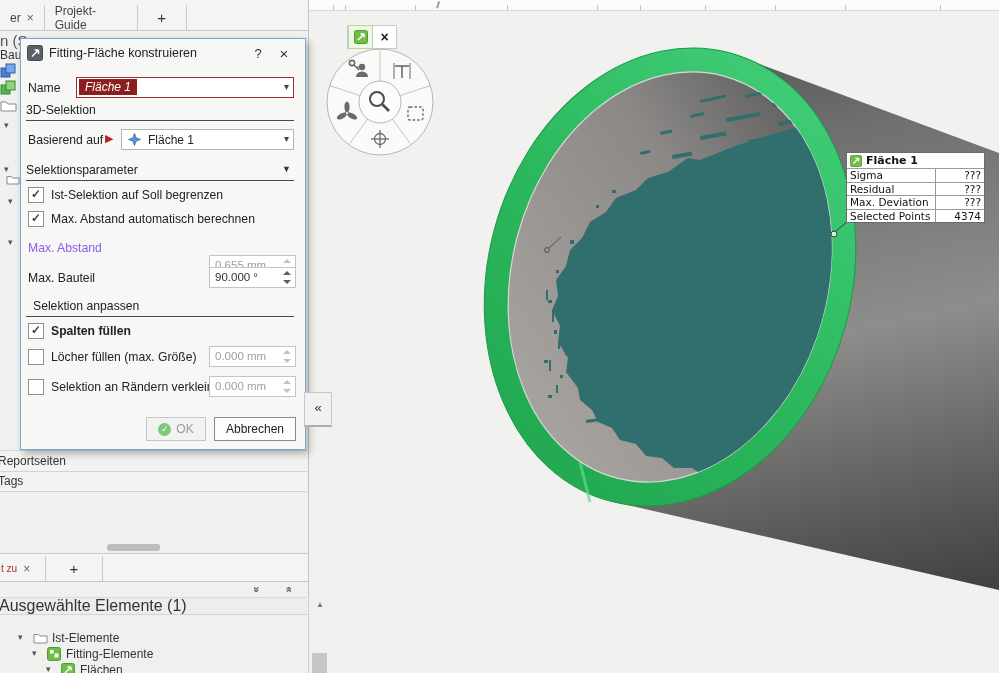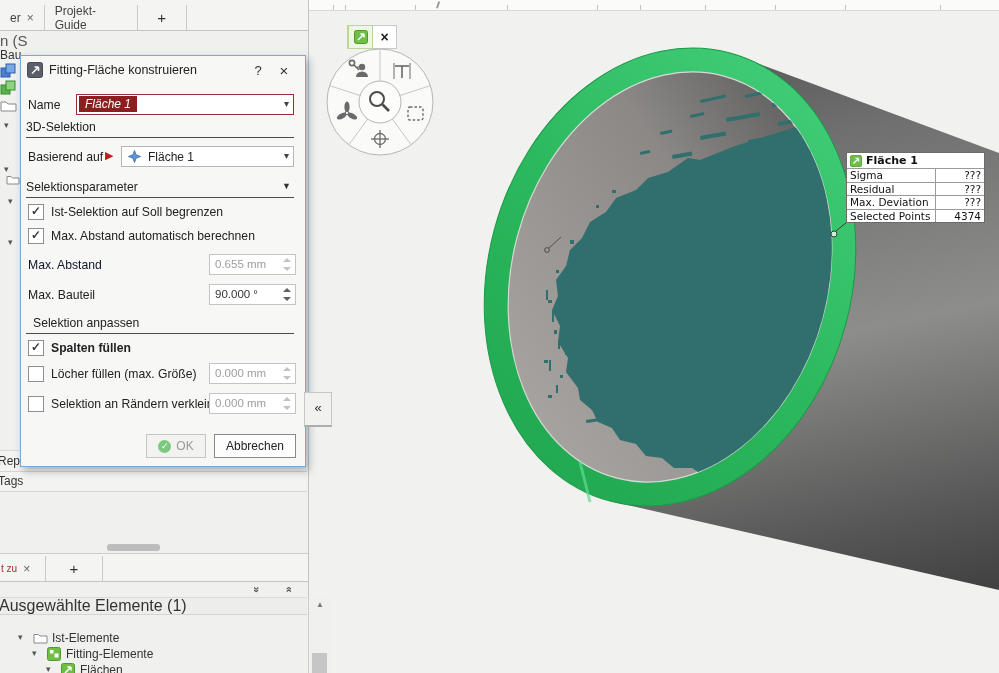--- a/index.html
+++ b/index.html
@@ -16,26 +16,26 @@
   .panel-row{position:absolute;left:0;width:307px;height:20px;background:#f3f3f2;border-top:1px solid #dadada;border-bottom:1px solid #d4d4d4;font-size:12px;color:#333;display:flex;align-items:center;}
   .chev-btn{position:absolute;top:2px;width:18px;height:13px;text-align:center;color:#555;font-size:11px;font-weight:bold;line-height:13px;}
   .rot90{display:inline-block;transform:rotate(90deg);}
   .rot270{display:inline-block;transform:rotate(-90deg);}
   .tree-row{position:absolute;left:0;width:307px;height:16px;font-size:12px;color:#333;}
   .tree-row span.lbl{position:absolute;top:1px;}
   .tw{position:absolute;color:#555;font-size:9px;top:2px;}
 
   
   #dialog{position:absolute;left:20px;top:38px;width:284px;height:410px;background:#f7f7f6;
-          border:1px solid #7aa7d6;box-shadow:3px 4px 8px rgba(0,0,0,.28);z-index:10;margin-top:17px;}
+          border:1px solid #7aa7d6;box-shadow:3px 4px 8px rgba(0,0,0,.28);z-index:10;}
   #dialog .titlebar{position:absolute;left:0;top:0;width:100%;height:28px;display:flex;align-items:center;}
   #dialog .titlebar .t{font-size:12.5px;color:#222;margin-left:6px;flex:1;}
   #dialog .titlebar .hq{width:26px;text-align:center;color:#333;font-size:13px;}
   .dlg-label{position:absolute;font-size:12.2px;color:#222;}
-  .dlg-label.dis{color:#0f172a;}
+  .dlg-label.dis{color:#8b5cf6;}
   .sec-line{position:absolute;left:5px;right:11px;border-top:1px solid #4a4a4a;}
   .field{position:absolute;background:#fff;border:1px solid #b5b5b5;height:19px;}
   .dd-arrow{position:absolute;right:4px;top:3px;font-size:10px;color:#444;}
   .spin{position:absolute;left:188px;width:85px;height:19px;background:#fff;border:1px solid #c4c4c4;font-size:11.5px;}
   .spin .val{position:absolute;left:5px;top:3px;}
   .spin .arrows{position:absolute;right:2px;top:0;bottom:0;width:12px;}
   .tri-up,.tri-dn{position:absolute;left:2px;width:0;height:0;border-left:4px solid transparent;border-right:4px solid transparent;}
   .tri-up{top:3px;border-bottom:4px solid #8a8a8a;}
   .tri-dn{bottom:3px;border-top:4px solid #8a8a8a;}
   .spin.dis .val{color:#9d9d9d;}
@@ -388,21 +388,21 @@
     <span style="position:absolute;right:14px;top:125px;font-size:9px;color:#333;">▼</span>
     <div class="sec-line" style="top:141px;"></div>
 
     <div class="chk" style="top:148px;">✓</div>
     <span class="dlg-label" style="left:30px;top:149px;">Ist-Selektion auf Soll begrenzen</span>
 
     <div class="chk" style="top:172px;">✓</div>
     <span class="dlg-label" style="left:30px;top:173px;">Max. Abstand automatisch berechnen</span>
 
     <span class="dlg-label dis" style="left:7px;top:202px;">Max. Abstand</span>
-    <div class="spin dis" style="top:198px;">
+    <div class="spin dis" style="top:216px;">
       <span class="val">0.655 mm</span>
       <span class="arrows">
           <i class="tri-up"></i>
           <i class="tri-dn"></i>
         </span>
     </div>
 
     <span class="dlg-label" style="left:7px;top:232px;">Max. Bauteil</span>
     <div class="spin" style="top:228px;">
       <span class="val">90.000 °</span>

